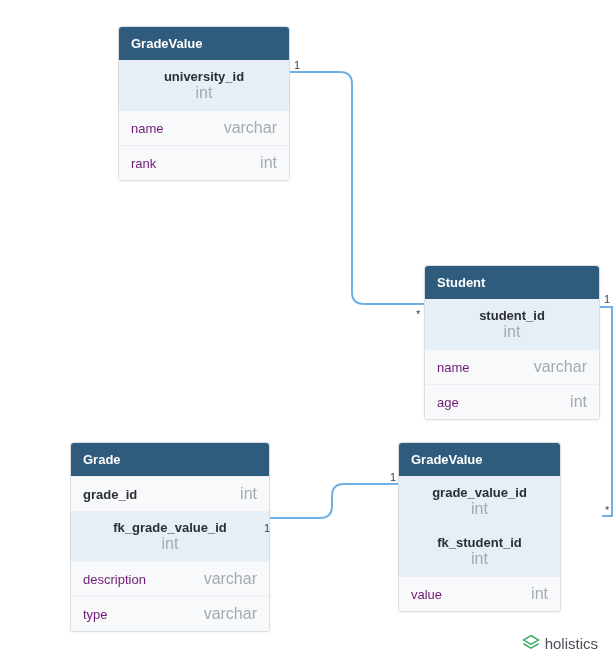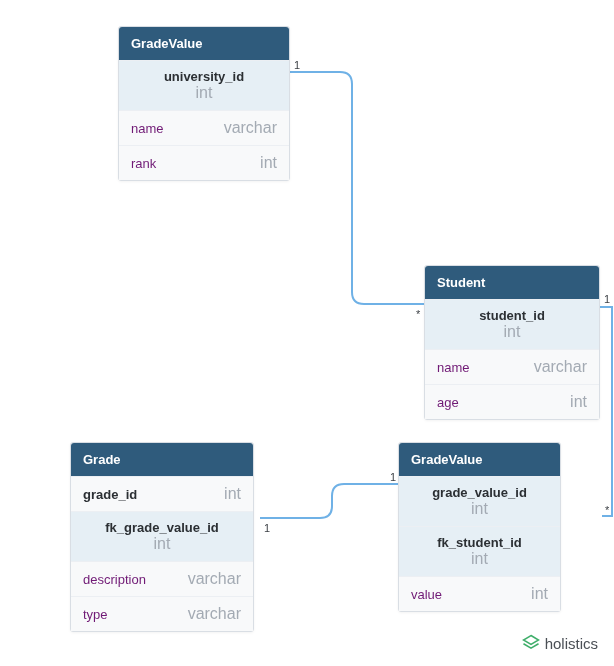--- a/index.html
+++ b/index.html
@@ -109,21 +109,21 @@
   <div class="row">
     <span class="fname">name</span>
     <span class="ftype">varchar</span>
   </div>
   <div class="row">
     <span class="fname">age</span>
     <span class="ftype">int</span>
   </div>
 </div>
 
-<div class="entity" style="left:70px; top:442px; width:184px;">
+<div class="entity" style="left:70px; top:442px; width:200px;">
   <div class="entity-header">Grade</div>
   <div class="row bold">
     <span class="fname">grade_id</span>
     <span class="ftype">int</span>
   </div>
   <div class="row pk">
     <span class="fname">fk_grade_value_id</span>
     <span class="ftype">int</span>
   </div>
   <div class="row">

